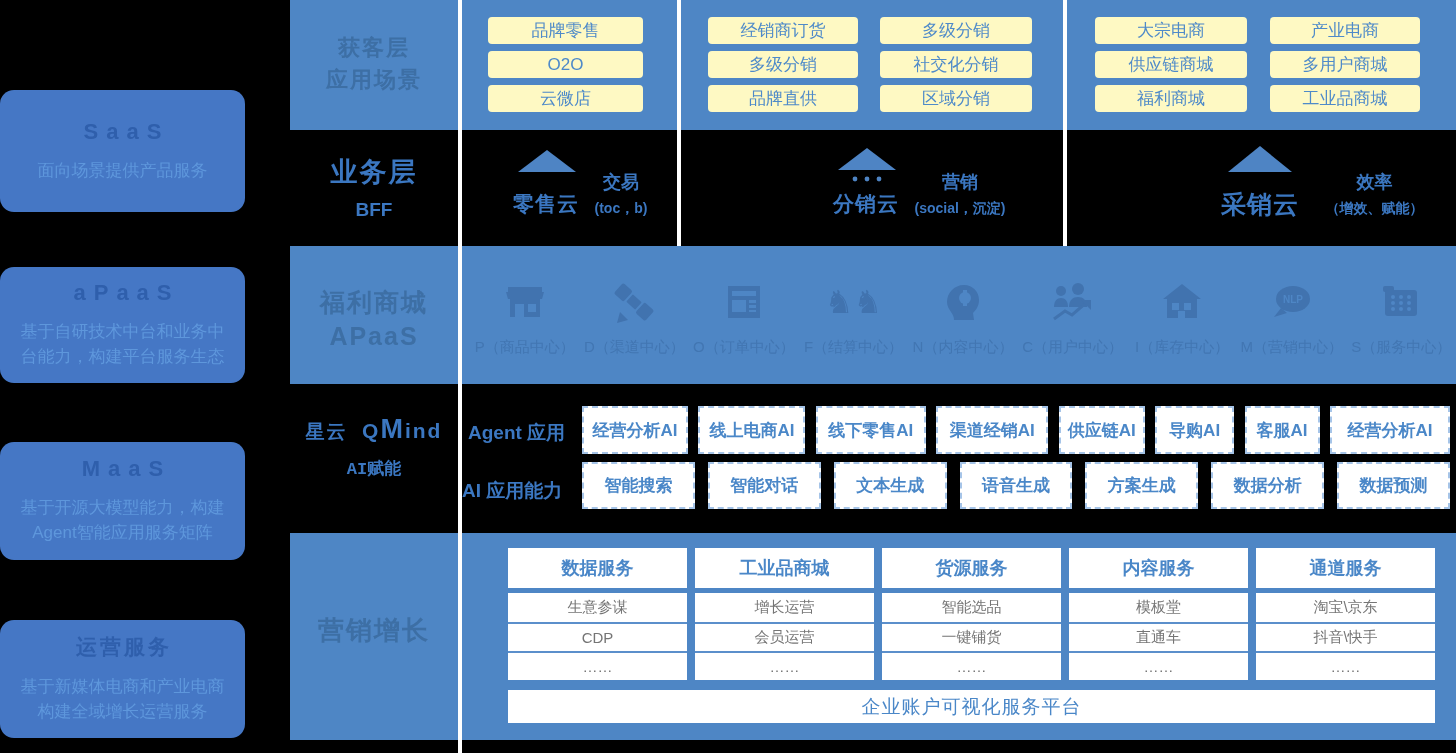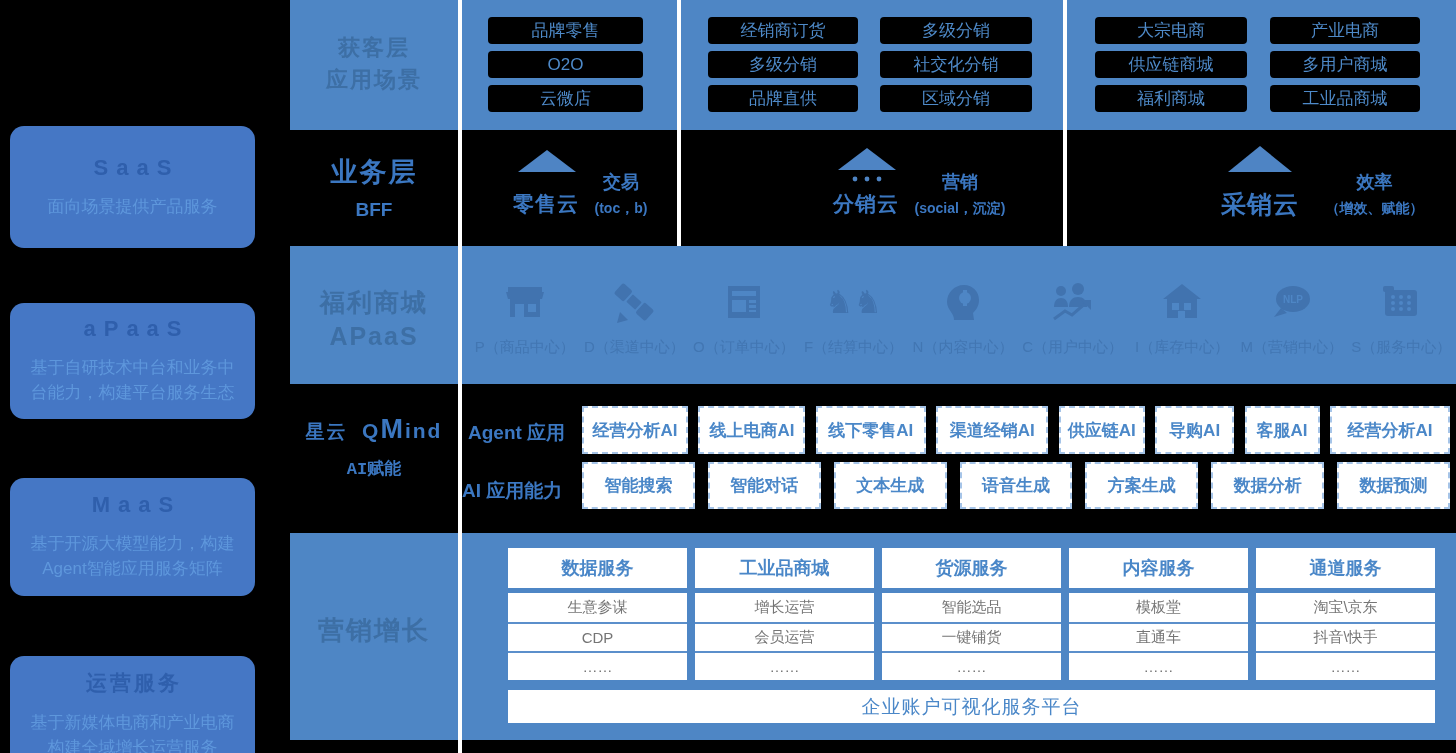--- a/index.html
+++ b/index.html
@@ -1,36 +1,36 @@
 <!DOCTYPE html>
 <html><head>
 <meta charset="utf-8">
 <style>
   html,body{margin:0;padding:0;background:#000;}
   *{box-sizing:border-box;font-family:"Liberation Sans","DejaVu Sans",sans-serif;}
   .canvas{position:relative;width:1456px;height:753px;background:#000;overflow:hidden;}
 
   
-  .panel{position:absolute;left:10px;width:245px;background:#4577C5;border-radius:14px;
+  .panel{position:absolute;left:0;width:245px;background:#4577C5;border-radius:14px;
          display:flex;flex-direction:column;justify-content:center;align-items:center;gap:14px;
-         text-align:center;margin-top:36px;}
+         text-align:center;}
   .panel-title{font-weight:bold;font-size:22px;color:#2F5FAC;letter-spacing:8px;text-indent:8px;}
   .panel-title.zh{letter-spacing:3px;text-indent:3px;font-size:21px;}
   .panel-desc{font-size:17px;color:#5E97DC;line-height:1.45;padding:0 14px;}
 
   
   .row{position:absolute;left:290px;width:1166px;}
   .blue{background:#4E86C5;}
 
   
   .row1{top:0;height:130px;}
   .faint-label{color:#3D6FA5;font-weight:bold;text-align:center;}
   .row1-label{position:absolute;left:4px;top:32px;width:160px;font-size:22px;line-height:1.45;letter-spacing:2px;}
   .scene-group{position:absolute;top:17px;display:flex;flex-direction:column;gap:7px;}
-  .scene-btn{height:27px;background:#000000;border-radius:4px;color:#4E8AC9;font-size:17px;
+  .scene-btn{height:27px;background:#fef9c3;border-radius:4px;color:#4E8AC9;font-size:17px;
              display:flex;align-items:center;justify-content:center;}
 
   
   .vline{position:absolute;width:4px;background:#fff;z-index:5;}
 
   
   .row2{top:130px;height:116px;}
   .bff-label{position:absolute;left:0;top:24px;width:168px;text-align:center;color:#3B77C1;}
   .bff-l1{font-size:27px;font-weight:bold;letter-spacing:2px;}
   .bff-l2{font-size:19px;font-weight:bold;margin-top:9px;}

